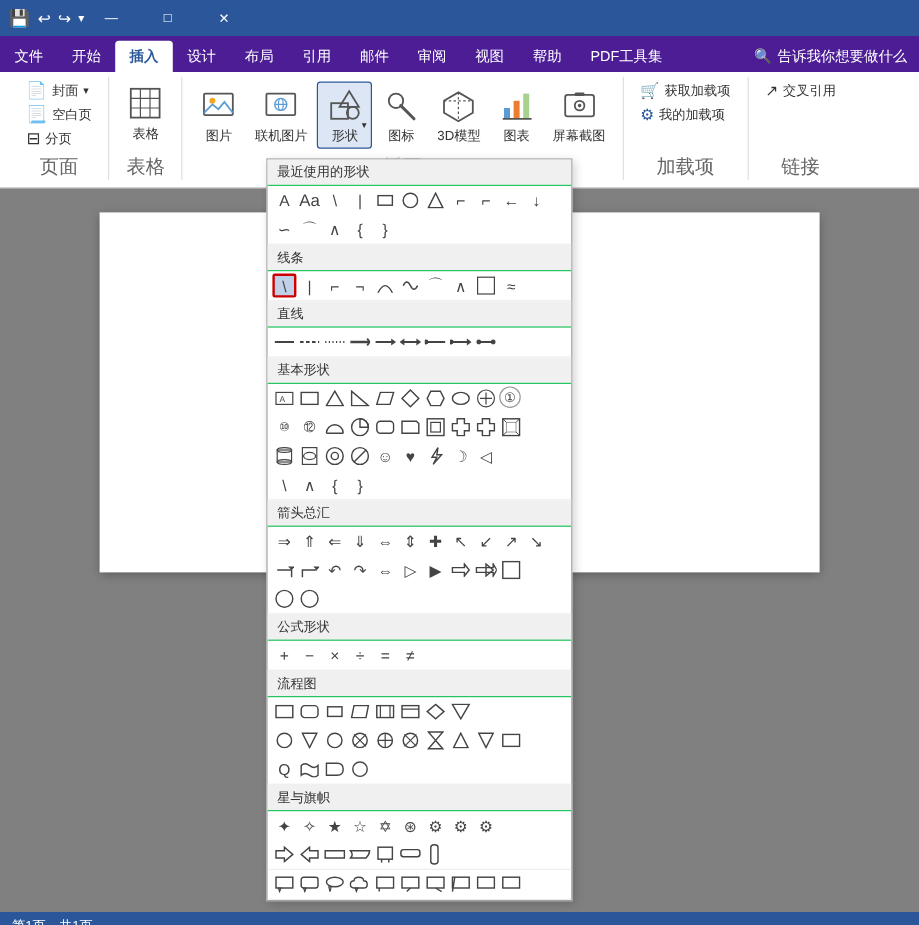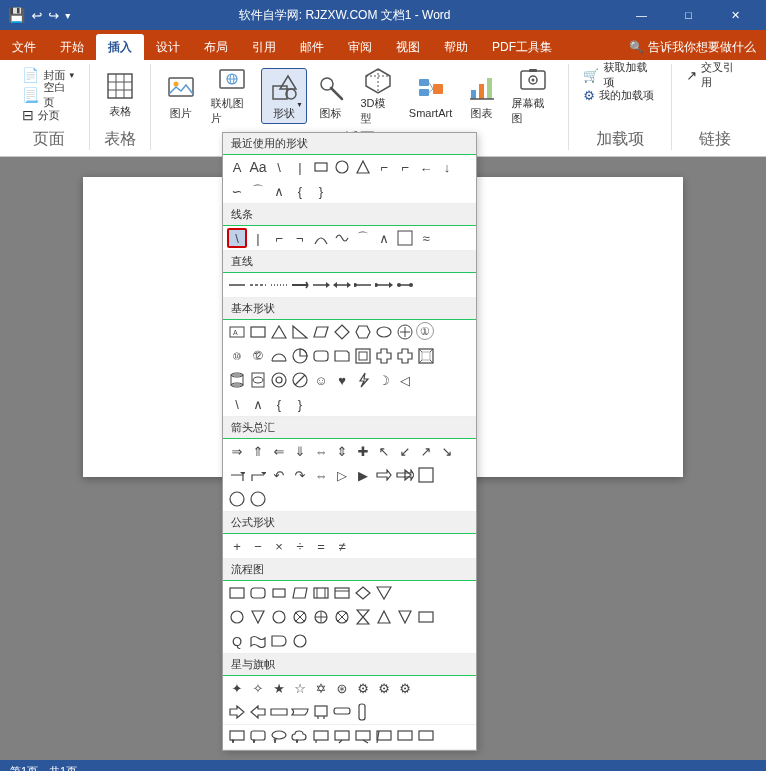--- a/index.html
+++ b/index.html
@@ -15,21 +15,21 @@
       color: white;
     }
     .title-bar-left { display: flex; align-items: center; gap: 6px; }
     .title-bar-center { flex: 1; text-align: center; font-size: 12px; color: white; }
     .title-bar-right { display: flex; gap: 2px; }
     .win-btn { width: 45px; height: 30px; display: flex; align-items: center; justify-content: center; color: white; font-size: 11px; cursor: pointer; }
     
     
     .ribbon-tabs {
       display: flex;
-      background: #c2410c;
+      background: #4c1d95;
       height: 30px;
       align-items: flex-end;
     }
     .ribbon-tab {
       padding: 0 12px;
       height: 26px;
       display: flex;
       align-items: center;
       color: white;
       font-size: 12px;
@@ -183,23 +183,20 @@
 </head>
 <body>
 
 <div class="title-bar">
   <div class="title-bar-left">
 
     <span style="color:white;font-size:14px;cursor:pointer;">💾</span>
     <span style="color:white;font-size:13px;cursor:pointer;">↩</span>
     <span style="color:white;font-size:13px;cursor:pointer;">↪</span>
     <span style="color:white;font-size:10px;cursor:pointer;">▾</span>
-  </div>
-  <div class="title-bar-center">
-    <span>软件自学网: RJZXW.COM 文档1 - Word</span>
   </div>
   <div class="title-bar-right">
     <div class="win-btn">—</div>
     <div class="win-btn">□</div>
     <div class="win-btn close">✕</div>
   </div>
 </div>
 
 <div class="ribbon-tabs">
   <div class="ribbon-tab">文件</div>
@@ -311,32 +308,20 @@
           <div class="ribbon-btn-icon">
             <svg width="28" height="28" viewBox="0 0 28 28">
               <polygon points="14,3 26,10 26,20 14,27 2,20 2,10" fill="none" stroke="#555" stroke-width="1.5"></polygon>
               <line x1="14" y1="3" x2="14" y2="27" stroke="#555" stroke-width="1" stroke-dasharray="2,2"></line>
               <line x1="2" y1="10" x2="26" y2="10" stroke="#555" stroke-width="1" stroke-dasharray="2,2"></line>
             </svg>
           </div>
           <span>3D模型</span>
         </div>
 
-        <div class="ribbon-btn">
-          <div class="ribbon-btn-icon">
-            <svg width="28" height="28" viewBox="0 0 28 28">
-              <rect x="2" y="4" width="10" height="7" fill="#5b9bd5" rx="1"></rect>
-              <rect x="2" y="14" width="10" height="7" fill="#5b9bd5" rx="1"></rect>
-              <rect x="16" y="9" width="10" height="10" fill="#ed7d31" rx="1"></rect>
-              <line x1="12" y1="7.5" x2="16" y2="14" stroke="#999" stroke-width="1"></line>
-              <line x1="12" y1="17.5" x2="16" y2="14" stroke="#999" stroke-width="1"></line>
-            </svg>
-          </div>
-          <span>SmartArt</span>
-        </div>
 
         <div class="ribbon-btn">
           <div class="ribbon-btn-icon">
             <svg width="28" height="28" viewBox="0 0 28 28">
               <rect x="3" y="16" width="5" height="9" fill="#5b9bd5"></rect>
               <rect x="11" y="10" width="5" height="15" fill="#ed7d31"></rect>
               <rect x="19" y="4" width="5" height="21" fill="#a9d18e"></rect>
               <line x1="2" y1="25" x2="26" y2="25" stroke="#555" stroke-width="1.5"></line>
             </svg>
           </div>

